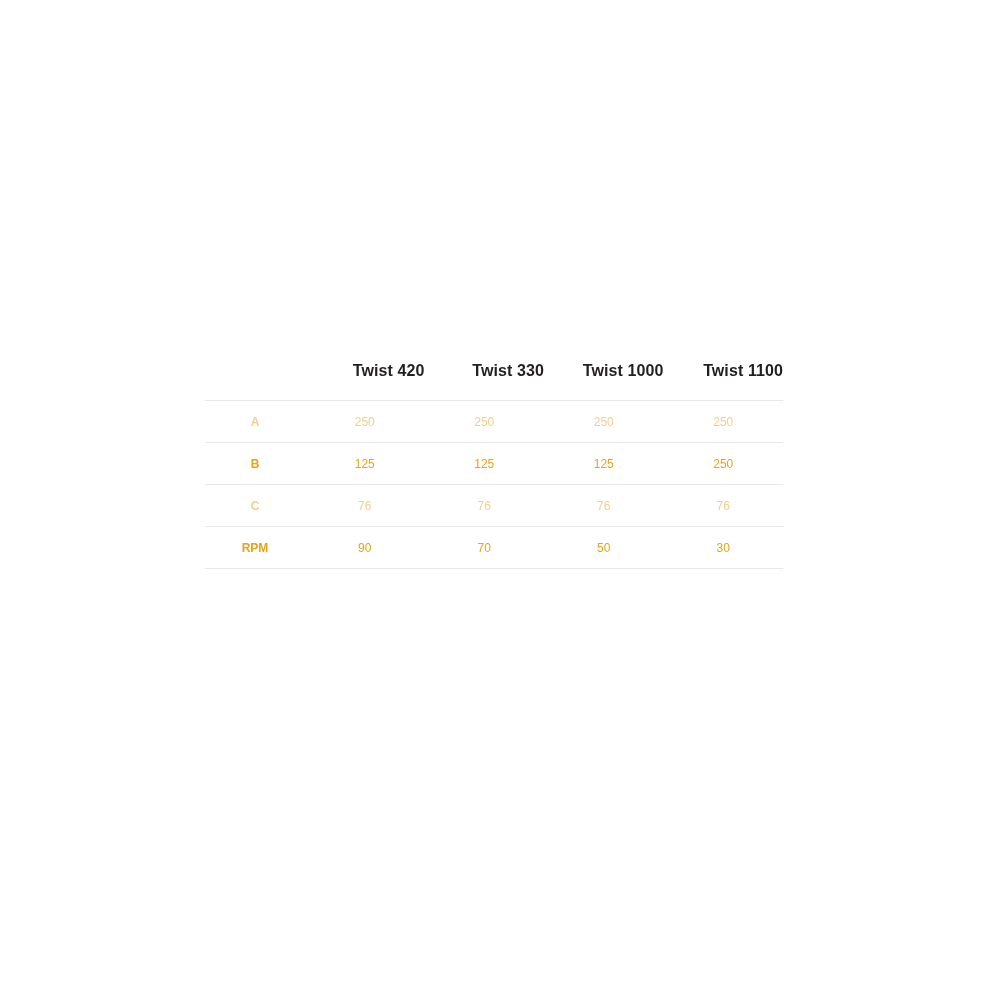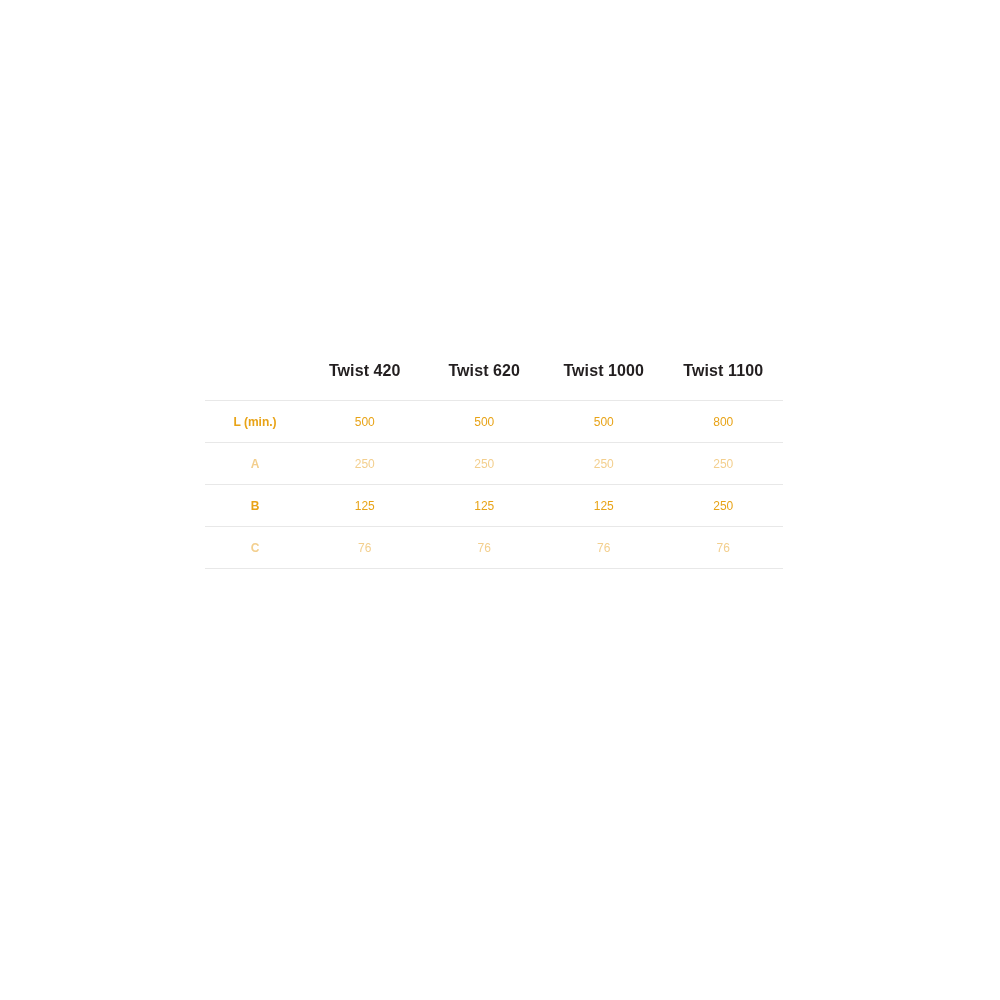--- a/index.html
+++ b/index.html
@@ -24,21 +24,21 @@
     table-layout: fixed;
   }
 
   table.spec col.label-col { width: 100px; }
   table.spec col.data-col  { width: 119.5px; }
 
   table.spec thead th {
     font-size: 16px;
     font-weight: bold;
     color: #231f20;
-    text-align: center;
+    text-align: right;
     padding: 0 0 20px 0;
     letter-spacing: 0.1px;
   }
 
   table.spec thead th.corner { padding: 0; }
 
   table.spec tbody tr {
     border-top: 1px solid #e8e8e8;
   }
   table.spec tbody tr:last-child {
@@ -74,33 +74,26 @@
       <col class="label-col">
       <col class="data-col">
       <col class="data-col">
       <col class="data-col">
       <col class="data-col">
     </colgroup>
     <thead>
       <tr>
         <th class="corner"></th>
         <th>Twist 420</th>
-        <th>Twist 620</th>
+        <th>Twist 330</th>
         <th>Twist 1000</th>
         <th>Twist 1100</th>
       </tr>
     </thead>
     <tbody>
-      <tr class="strong">
-        <td class="row-label">L (min.)</td>
-        <td class="val">500</td>
-        <td class="val">500</td>
-        <td class="val">500</td>
-        <td class="val">800</td>
-      </tr>
       <tr class="faded">
         <td class="row-label">A</td>
         <td class="val">250</td>
         <td class="val">250</td>
         <td class="val">250</td>
         <td class="val">250</td>
       </tr>
       <tr class="strong">
         <td class="row-label">B</td>
         <td class="val">125</td>
@@ -108,15 +101,22 @@
         <td class="val">125</td>
         <td class="val">250</td>
       </tr>
       <tr class="faded">
         <td class="row-label">C</td>
         <td class="val">76</td>
         <td class="val">76</td>
         <td class="val">76</td>
         <td class="val">76</td>
       </tr>
+      <tr class="strong">
+        <td class="row-label">RPM</td>
+        <td class="val">90</td>
+        <td class="val">70</td>
+        <td class="val">50</td>
+        <td class="val">30</td>
+      </tr>
     </tbody>
   </table>
 </div>
 
 </body></html>

